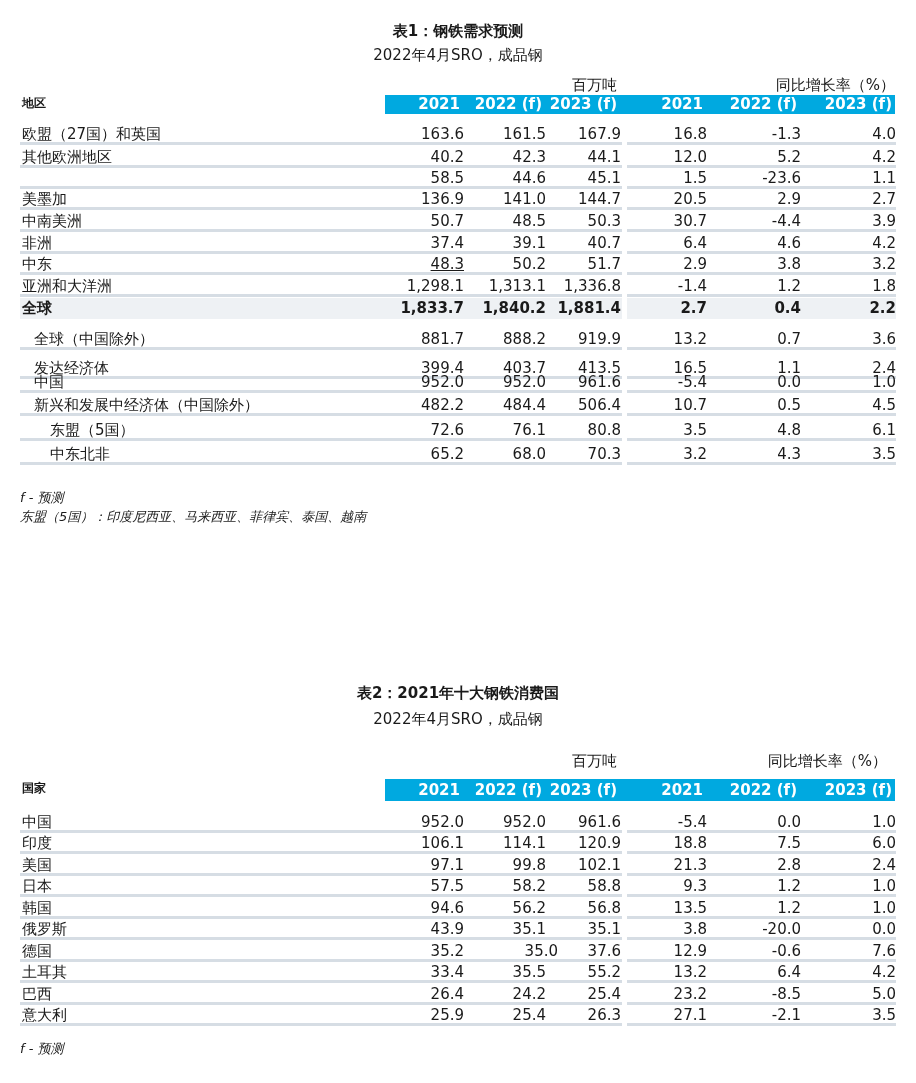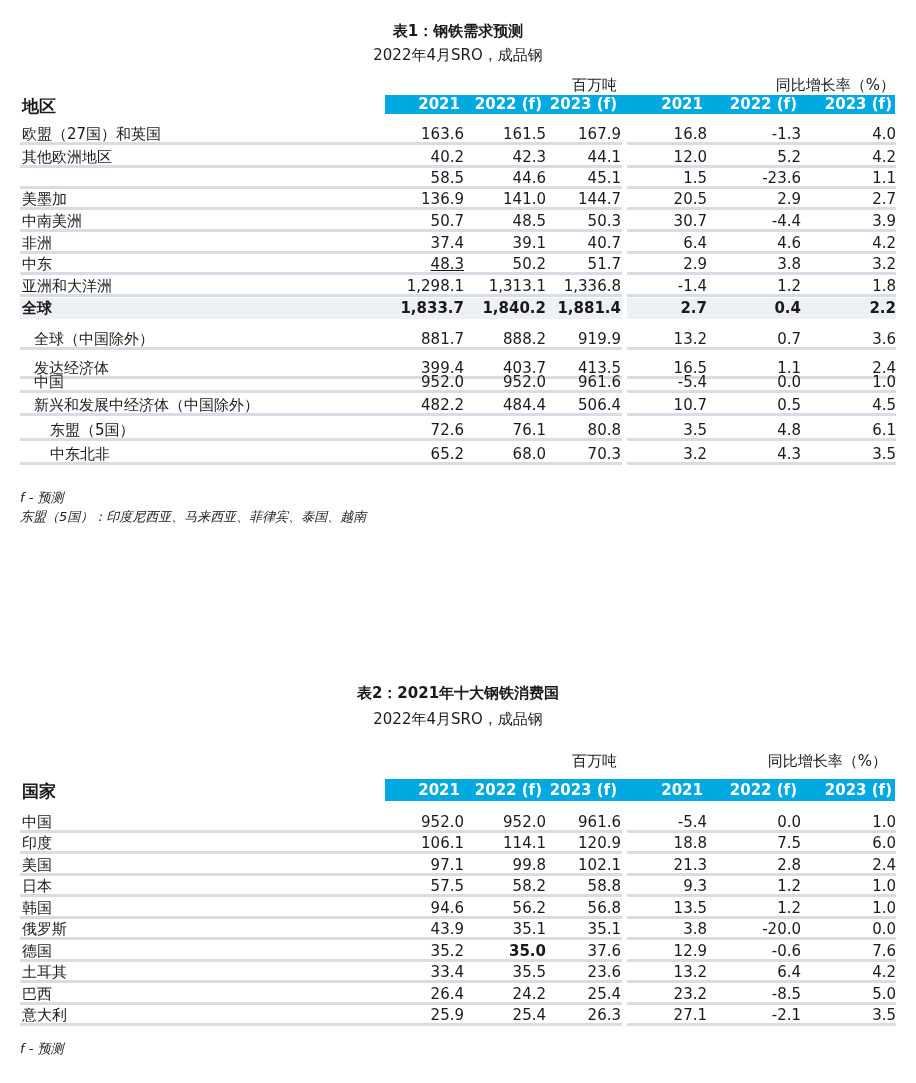--- a/index.html
+++ b/index.html
@@ -8,21 +8,21 @@
     font-family: "DejaVu Sans", "Liberation Sans", sans-serif;
     color: #1a1a1a;
   }
   .title { position: absolute; left: 0; width: 916px; text-align: center; font-weight: bold; font-size: 15px; }
   .subtitle { position: absolute; left: 0; width: 916px; text-align: center; font-size: 15px; }
   .unit { position: absolute; font-size: 15px; text-align: right; }
   .hdr-bar {
     position: absolute; left: 385px; width: 510px; height: 19px;
     background: #00a9e0;
   }
-  .hdr-label { position: absolute; left: 22px; font-weight: bold; font-size: 17px; }
+  .hdr-label { position: absolute; left: 22px; font-weight: bold; font-size: 12px; }
   .hdr-cell {
     position: absolute; top: 0; height: 19px; line-height: 19px;
     color: #ffffff; font-weight: bold; font-size: 15px; text-align: right;
   }
   .row { position: absolute; left: 20px; width: 876px; height: 21px; }
   .row .lbl { position: absolute; left: 2px; top: 0; line-height: 21px; font-size: 15px; white-space: nowrap; }
   .row .c { position: absolute; top: 0; line-height: 21px; font-size: 15px; text-align: right; }
   .row .line1 { position: absolute; left: 0; width: 602px; bottom: 0; height: 3px; background: #d6dde4; }
   .row .line2 { position: absolute; left: 607px; width: 269px; bottom: 0; height: 3px; background: #d6dde4; }
   .row.bold .lbl, .row.bold .c { font-weight: bold; }
@@ -300,33 +300,33 @@
       <div class="c" style="left: 526px; width: 75px;">35.1</div>
       <div class="c" style="left: 601px; width: 86px;">3.8</div>
       <div class="c" style="left: 687px; width: 94px;">-20.0</div>
       <div class="c" style="left: 781px; width: 95px;">0.0</div>
       <div class="line1"></div>
       <div class="line2"></div>
     </div>
     <div class="row" style="top: 941px;">
       <div class="lbl">德国</div>
       <div class="c" style="left: 365px; width: 79px;">35.2</div>
-      <div class="c" style="left: 444px; width: 82px; font-weight: bold;">35.0</div>
+      <div class="c" style="left: 456px; width: 82px;">35.0</div>
       <div class="c" style="left: 526px; width: 75px;">37.6</div>
       <div class="c" style="left: 601px; width: 86px;">12.9</div>
       <div class="c" style="left: 687px; width: 94px;">-0.6</div>
       <div class="c" style="left: 781px; width: 95px;">7.6</div>
       <div class="line1"></div>
       <div class="line2"></div>
     </div>
     <div class="row" style="top: 962px;">
       <div class="lbl">土耳其</div>
       <div class="c" style="left: 365px; width: 79px;">33.4</div>
       <div class="c" style="left: 444px; width: 82px;">35.5</div>
-      <div class="c" style="left: 526px; width: 75px;">23.6</div>
+      <div class="c" style="left: 526px; width: 75px;">55.2</div>
       <div class="c" style="left: 601px; width: 86px;">13.2</div>
       <div class="c" style="left: 687px; width: 94px;">6.4</div>
       <div class="c" style="left: 781px; width: 95px;">4.2</div>
       <div class="line1"></div>
       <div class="line2"></div>
     </div>
     <div class="row" style="top: 984px;">
       <div class="lbl">巴西</div>
       <div class="c" style="left: 365px; width: 79px;">26.4</div>
       <div class="c" style="left: 444px; width: 82px;">24.2</div>

